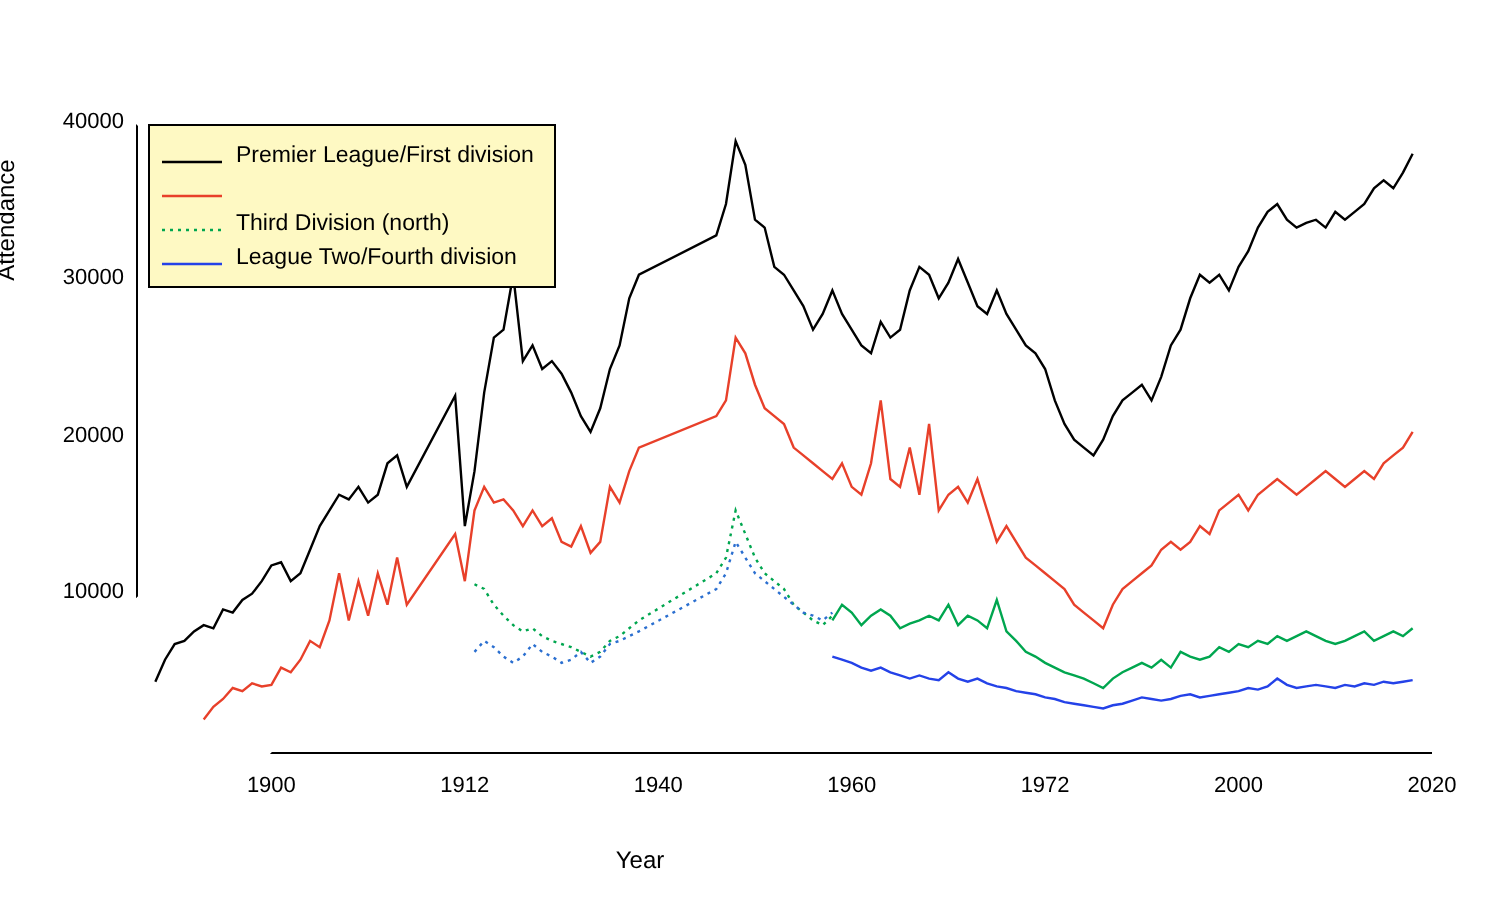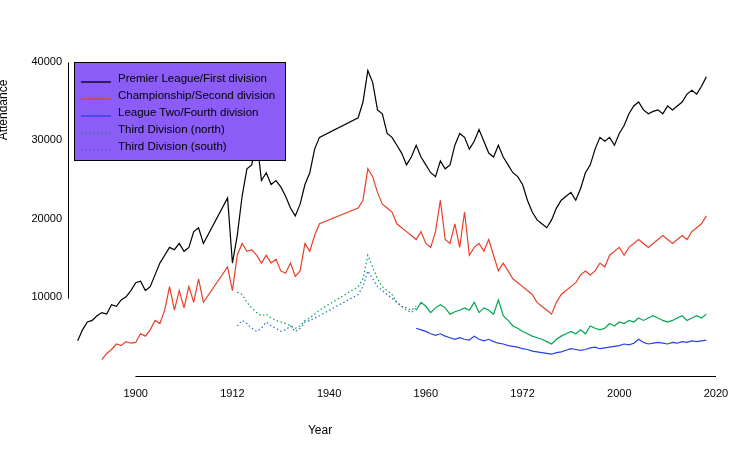--- a/index.html
+++ b/index.html
@@ -83,21 +83,21 @@
     top: 0;
     width: 754px;
     height: 452px;
     border-radius: 32px;
   }
   #legend {
     position: absolute;
     left: 74px;
     top: 62px;
     border: 1px solid #000000;
-    background: #8b5cf6;
+    background: #fef9c3;
     padding: 6px 10px 6px 6px;
   }
   .legend-row {
     display: flex;
     align-items: center;
     height: 17px;
   }
   .legend-swatch {
     width: 30px;
     height: 10px;
@@ -162,35 +162,28 @@
       <div class="legend-row">
         <div class="legend-swatch"><svg width="30" height="10">
             <line x1="0" x2="30" y1="5" y2="5" stroke="#000000" stroke-width="1.3"></line>
           </svg></div>
         <span class="legend-text">Premier League/First division</span>
       </div>
       <div class="legend-row">
         <div class="legend-swatch"><svg width="30" height="10">
             <line x1="0" x2="30" y1="5" y2="5" stroke="#e8402a" stroke-width="1.3"></line>
           </svg></div>
-        <span class="legend-text">Championship/Second division</span>
-      </div>
-      <div class="legend-row">
-        <div class="legend-swatch"><svg width="30" height="10">
-            <line x1="0" x2="30" y1="5" y2="5" stroke="#2442e8" stroke-width="1.3"></line>
-          </svg></div>
-        <span class="legend-text">League Two/Fourth division</span>
       </div>
       <div class="legend-row">
         <div class="legend-swatch"><svg width="30" height="10">
             <line x1="0" x2="30" y1="5" y2="5" stroke="#00a64f" stroke-width="1.3" stroke-dasharray="1.5,2.5"></line>
           </svg></div>
         <span class="legend-text">Third Division (north)</span>
       </div>
       <div class="legend-row">
         <div class="legend-swatch"><svg width="30" height="10">
-            <line x1="0" x2="30" y1="5" y2="5" stroke="#2b6fd0" stroke-width="1.3" stroke-dasharray="1.5,2.5"></line>
+            <line x1="0" x2="30" y1="5" y2="5" stroke="#2442e8" stroke-width="1.3"></line>
           </svg></div>
-        <span class="legend-text">Third Division (south)</span>
+        <span class="legend-text">League Two/Fourth division</span>
       </div>
     </div>
 
 </div>
 
 </body></html>

